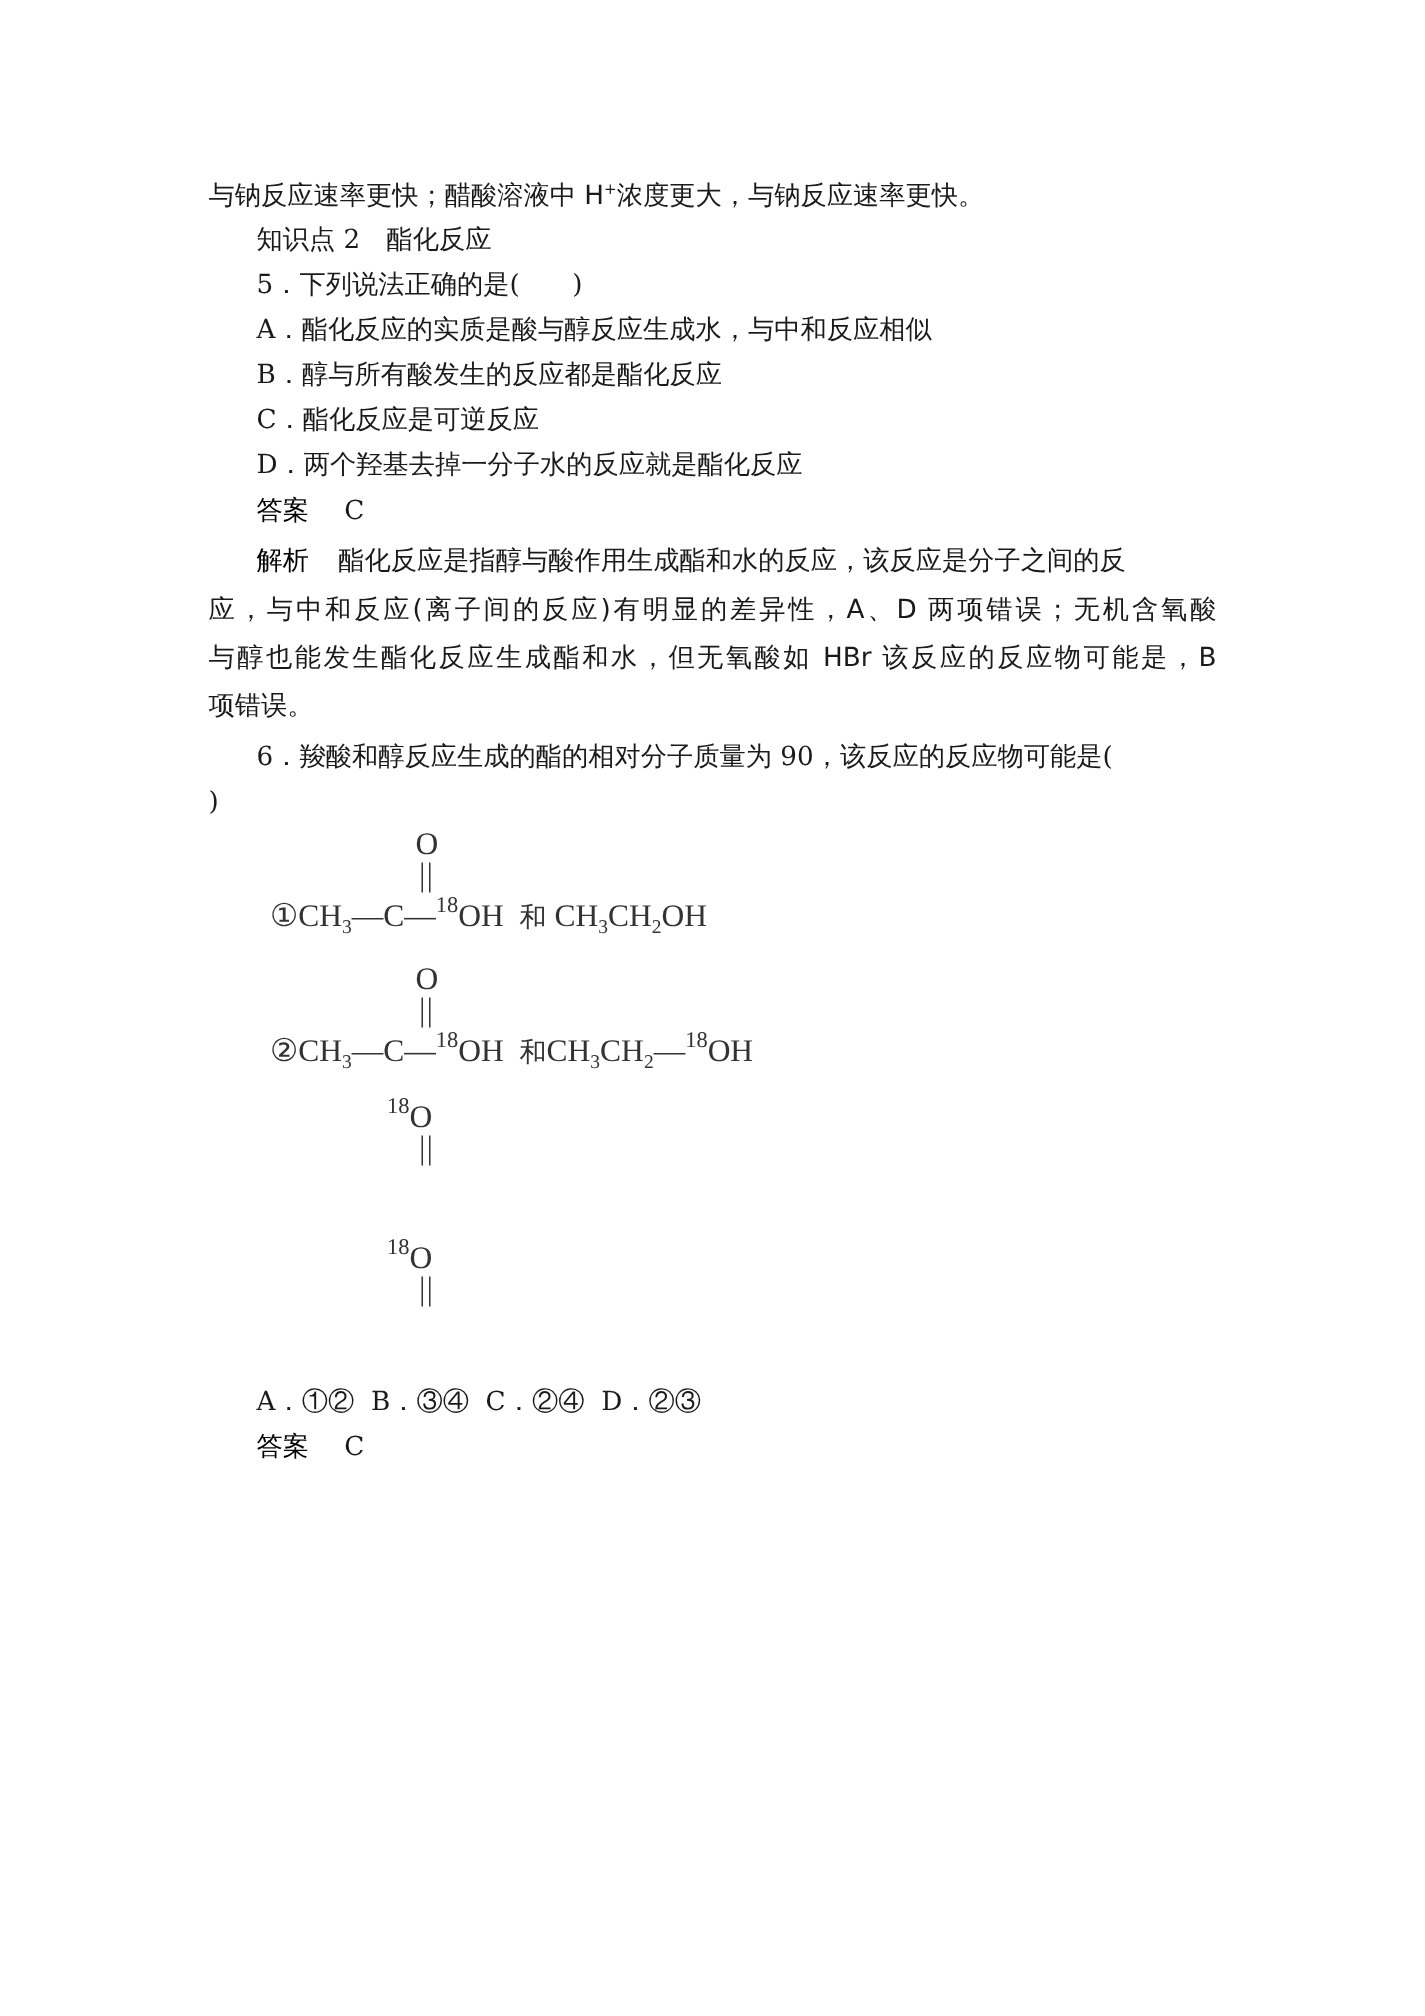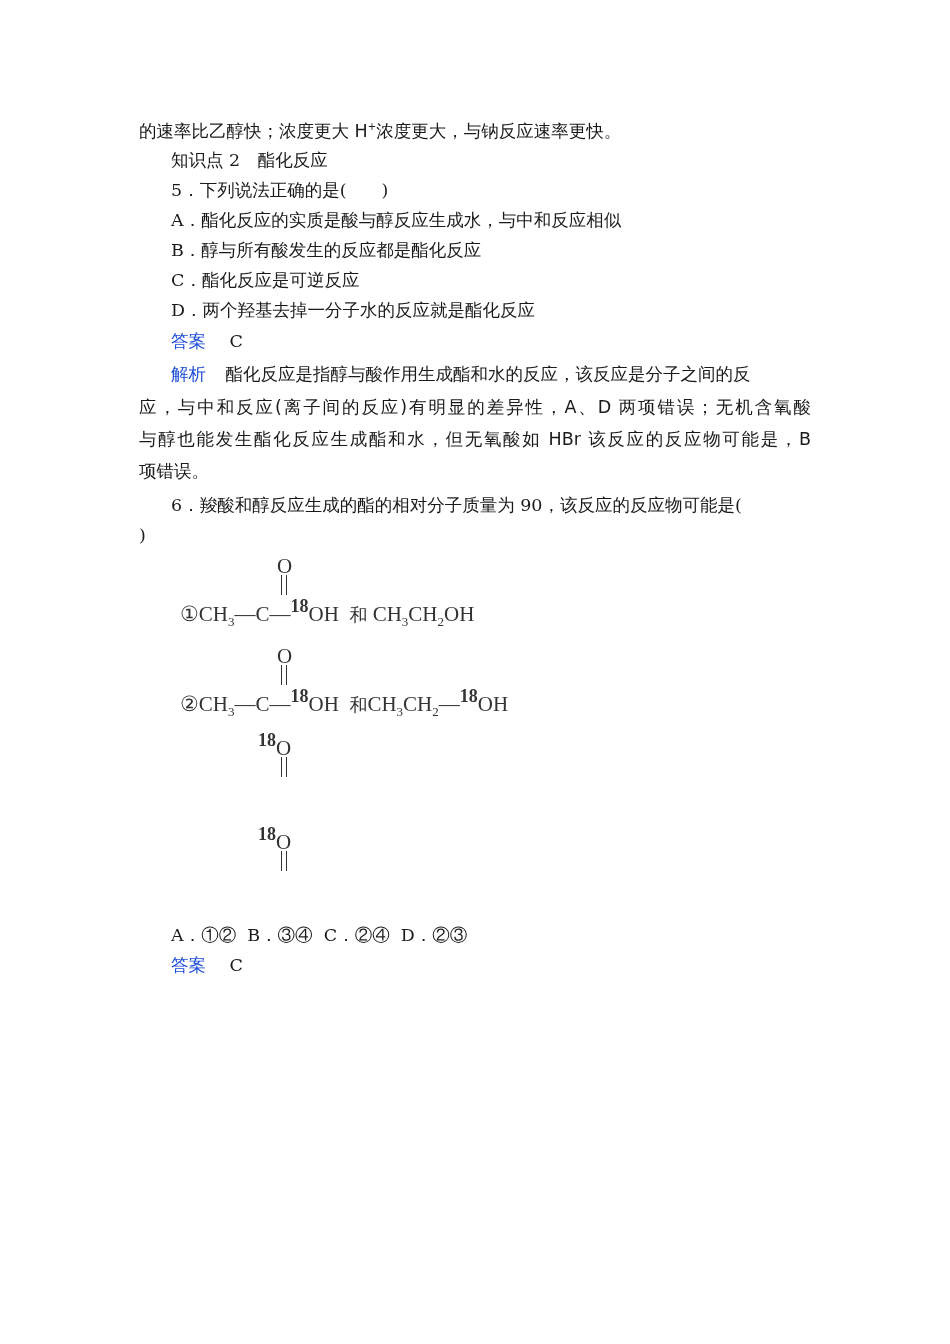--- a/index.html
+++ b/index.html
@@ -7,45 +7,45 @@
       width: 950px; height: 1344px; position: relative; overflow: hidden;
       font-family: "DejaVu Serif", "Liberation Serif", serif;
       color: #1a1a1a;
     }
     .line {
       position: absolute; left: 139px; width: 672px;
       font-size: 17.5px; line-height: 30px; white-space: nowrap;
     }
     .sans { font-family: "DejaVu Sans", "Liberation Sans", sans-serif; }
     .indent { left: 171px; }
-    .red { color: #1d4ed8; }
+    .red { color: #000000; }
     .justify { text-align: justify; text-align-last: justify; }
     sup.small { font-size: 10px; vertical-align: 7px; }
     .formula {
       position: absolute; left: 180px; height: 90px; width: 430px;
       font-family: "Liberation Serif", "DejaVu Serif", serif;
       font-size: 21px; color: #333;
     }
     .formula .main { position: absolute; left: 0; top: 48px; white-space: nowrap; }
     .formula .sub { font-size: 13px; vertical-align: -5px; }
-    .formula .iso { font-size: 18px; vertical-align: 9px; font-weight: bold; }
+    .formula .iso { font-size: 15px; vertical-align: 9px; }
     .formula .topO { position: absolute; top: 0; white-space: nowrap; }
     .formula .dbl {
       position: absolute; top: 27px; width: 4px; height: 20px;
       border-left: 1px solid #333; border-right: 1px solid #333;
     }
     .formula .he { font-family: "DejaVu Sans", sans-serif; font-size: 18px; }
   </style>
 </head>
 <body>
 
 <div>
 
   <div class="line sans" style="top:112px;">
-    <span>的速率比乙醇快；浓度更大 H</span><sup class="small">+</sup><span>浓度更大，与钠反应速率更快。</span>
+    <span>与钠反应速率更快；醋酸溶液中 H</span><sup class="small">+</sup><span>浓度更大，与钠反应速率更快。</span>
   </div>
 
   <div class="line indent" style="top:145px;">知识点 2　酯化反应</div>
 
   <div class="line indent" style="top:175px;">5．下列说法正确的是(　　)</div>
   <div class="line indent" style="top:205px;">A．酯化反应的实质是酸与醇反应生成水，与中和反应相似</div>
   <div class="line indent" style="top:235px;">B．醇与所有酸发生的反应都是酯化反应</div>
   <div class="line indent" style="top:265px;">C．酯化反应是可逆反应</div>
   <div class="line indent" style="top:295px;">D．两个羟基去掉一分子水的反应就是酯化反应</div>
 

